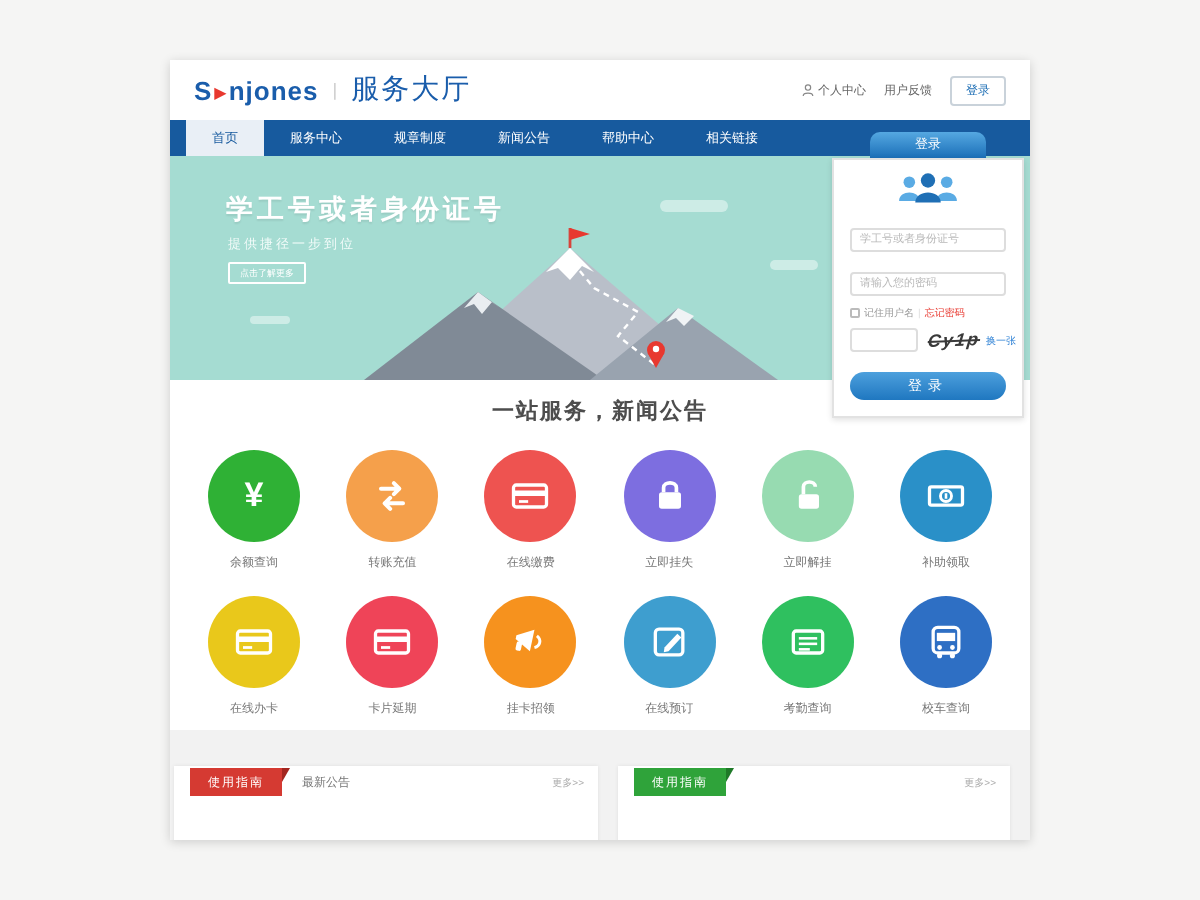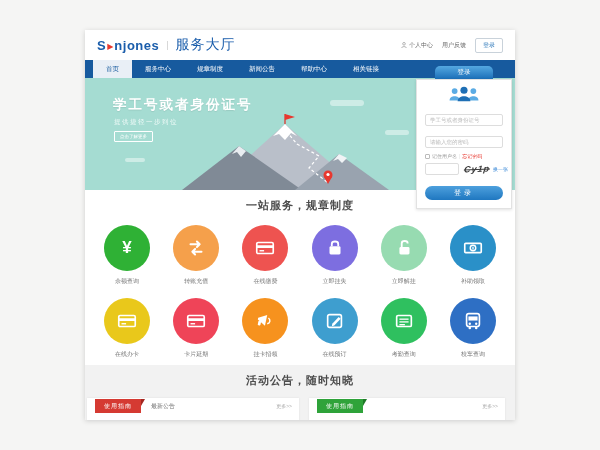--- a/index.html
+++ b/index.html
@@ -168,21 +168,21 @@
       <div class="caprow">
         <input class="capinput" type="text" style="">
         <span class="captcha">Cy1p</span>
         <span class="refresh">换一张</span>
       </div>
       <button class="login-btn">登录</button>
     </div>
   </div>
 
   <div class="services">
-    <div class="sec-title">一站服务，规章制度</div>
+    <div class="sec-title">一站服务，新闻公告</div>
 
     <div class="grid-row">
       <div class="svc">
         <div class="circle" style="background: rgb(47, 177, 53);">
             <span class="glyph">¥</span>
           </div>
         <div class="svc-label">余额查询</div>
       </div>
       <div class="svc">
         <div class="circle" style="background: rgb(245, 160, 75);">
@@ -295,21 +295,20 @@
               <circle cx="15.5" cy="19.5" r="1.4" fill="#fff"></circle>
             </svg>
         </div>
         <div class="svc-label">校车查询</div>
       </div>
     </div>
 
   </div>
 
   <div class="ann">
-    <div class="sec-title">活动公告，随时知晓</div>
     <div class="panels">
       <div class="panel left">
         <div class="phead">
           <span class="ribbon red">使用指南</span>
           <span class="ptab">最新公告</span>
           <span class="pmore">更多&gt;&gt;</span>
         </div>
       </div>
       <div class="panel right">
         <div class="phead">

